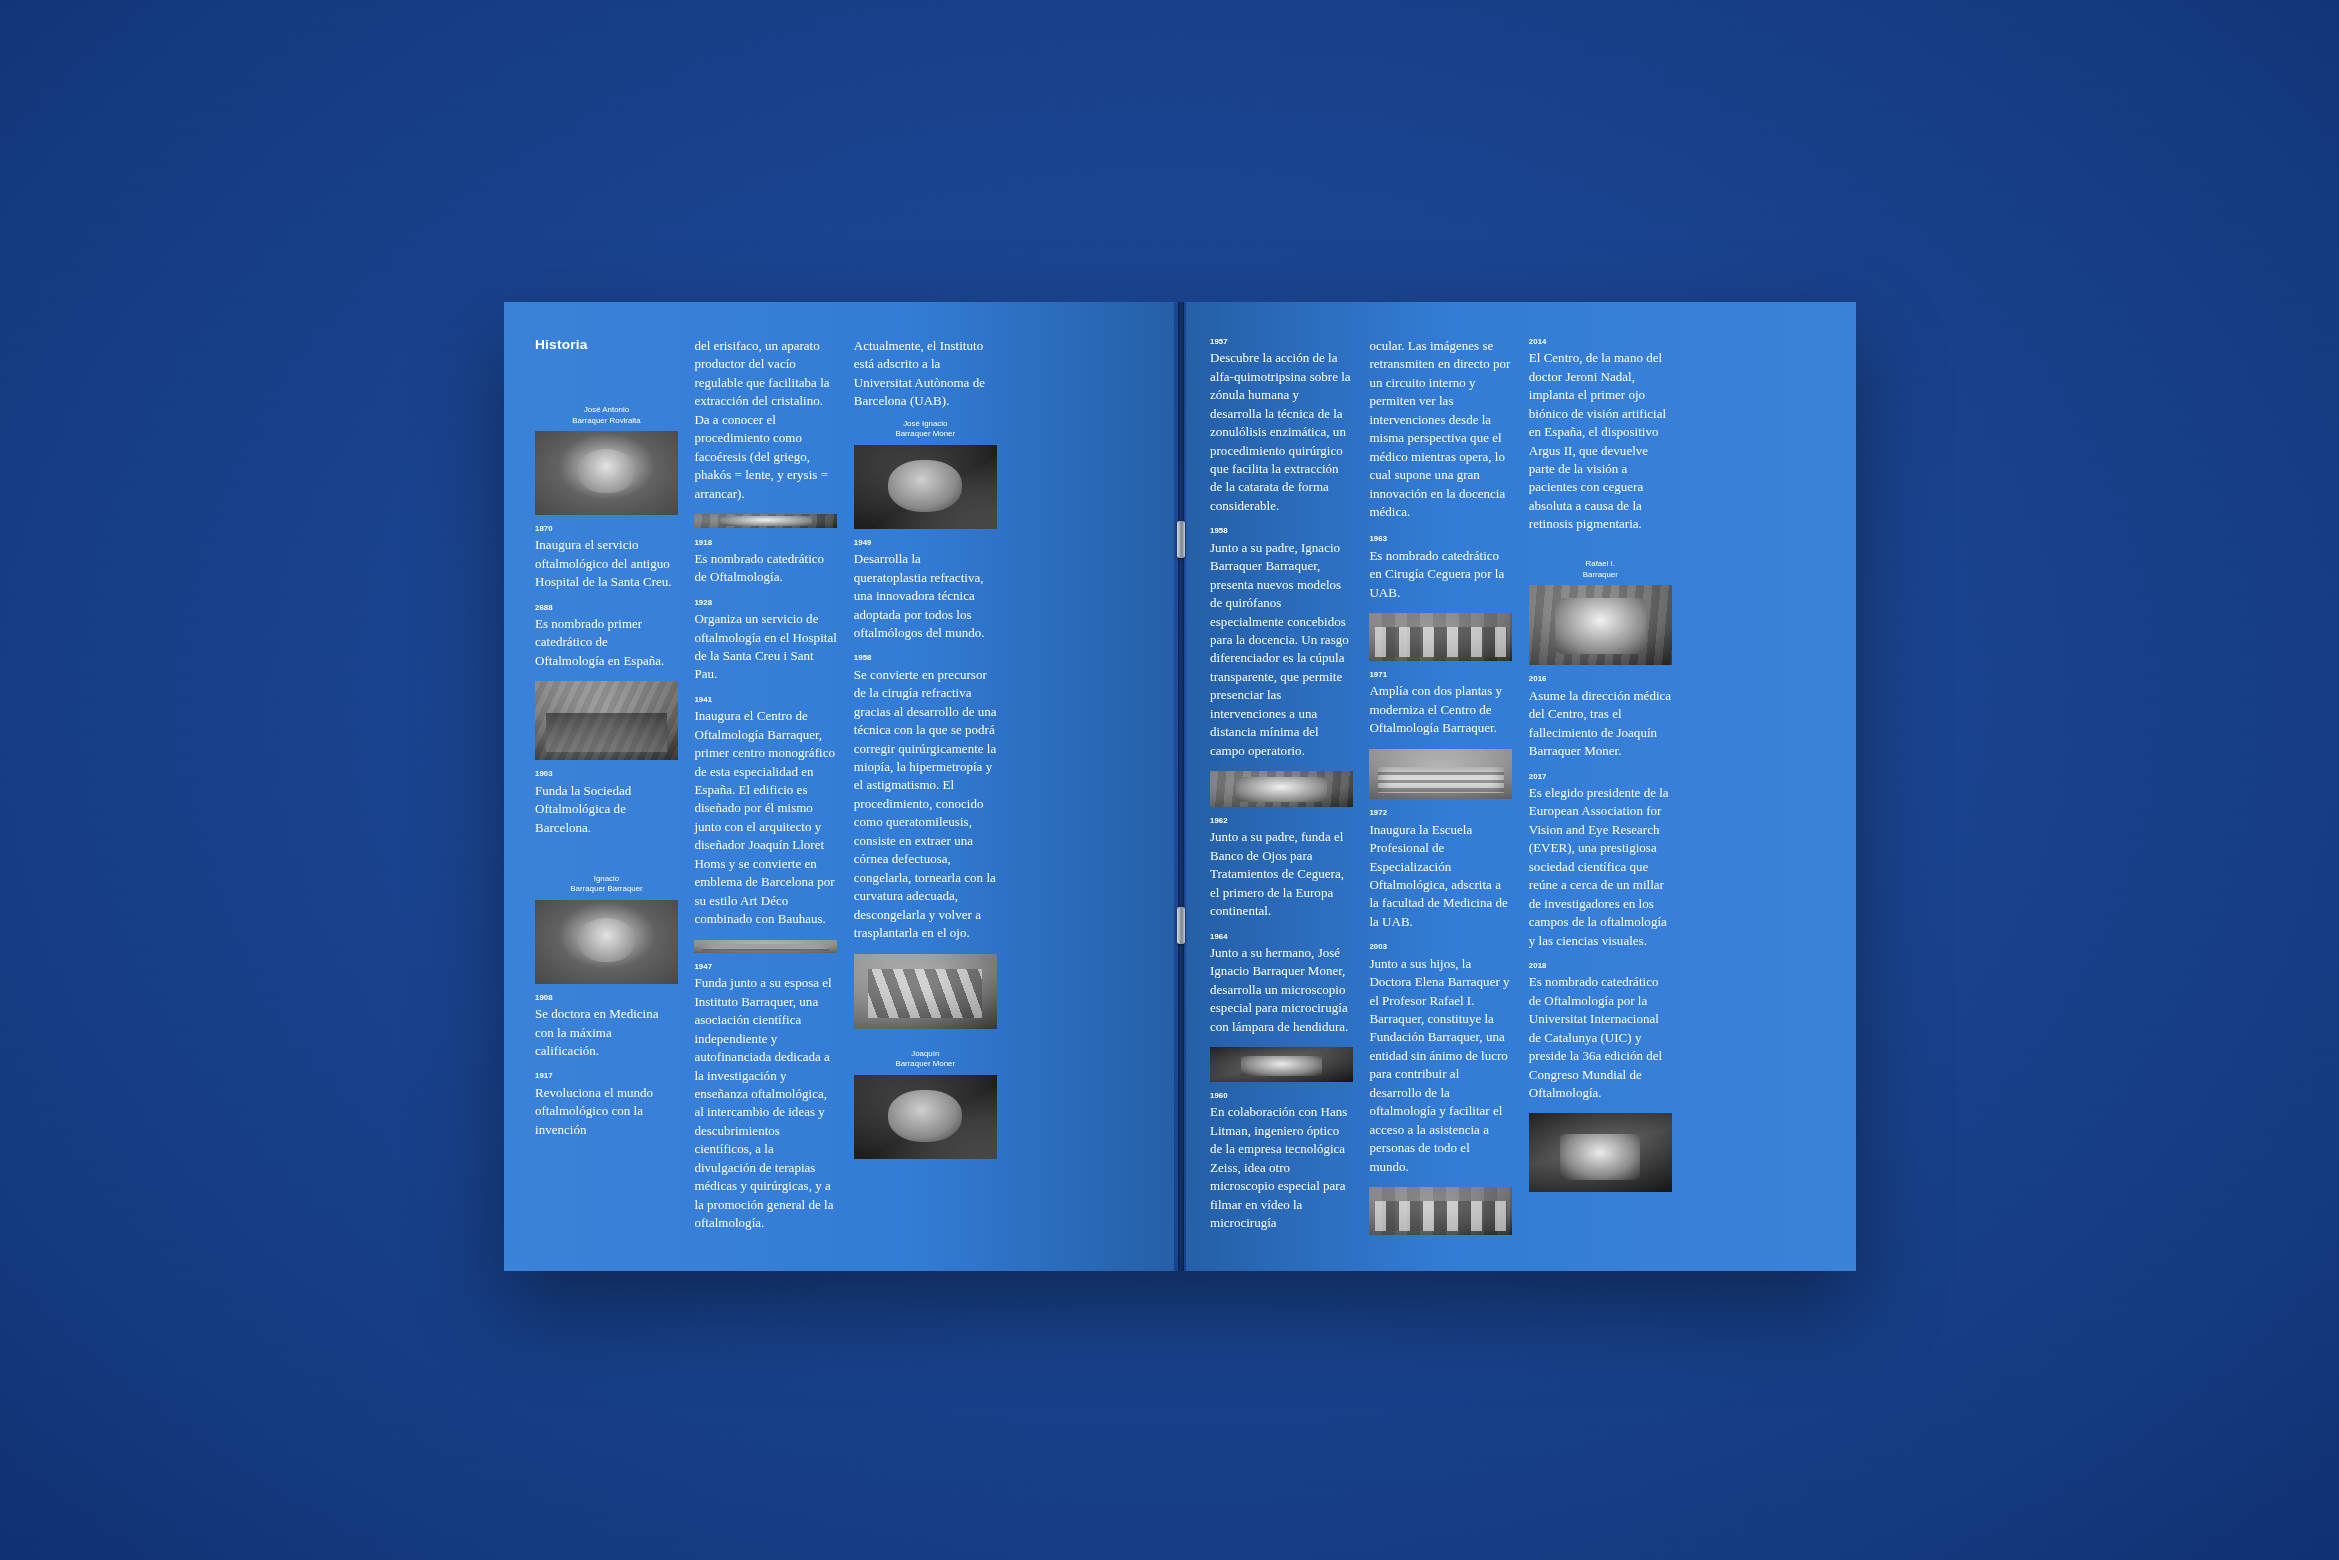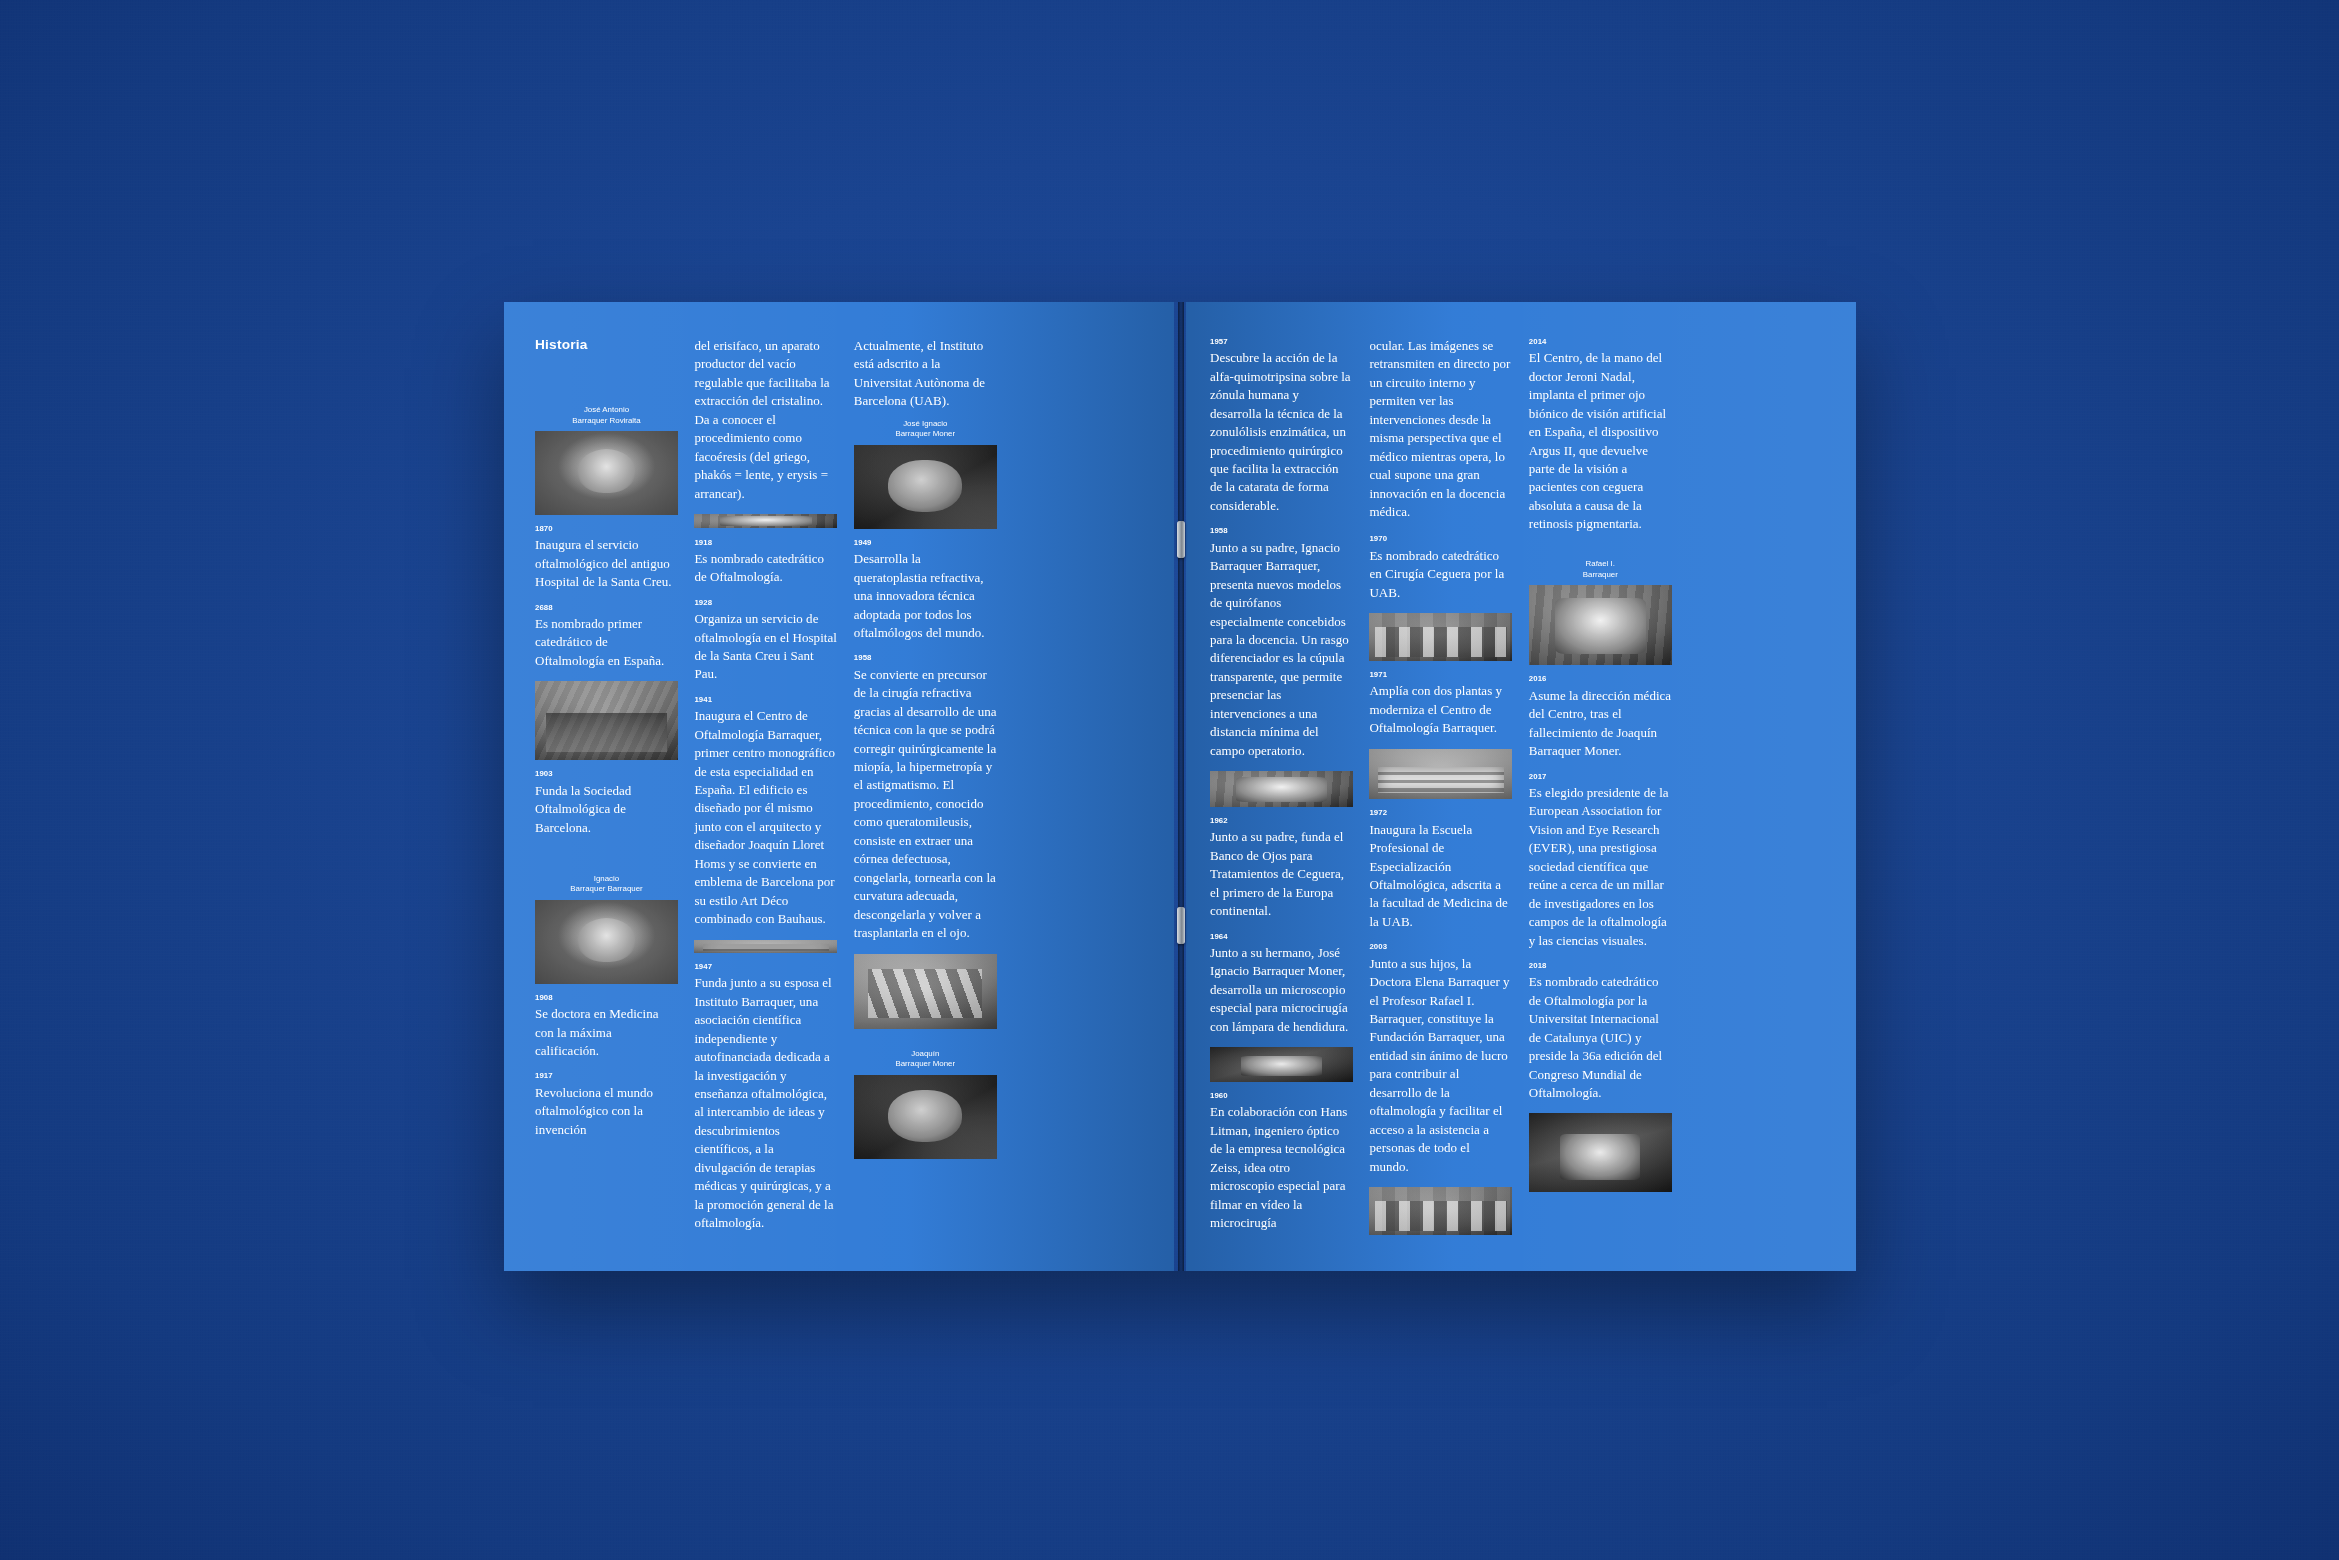--- a/index.html
+++ b/index.html
@@ -225,21 +225,21 @@
             </div>
           <div class="blk">
             <div class="yr">1960</div>
             <div class="tx">En colaboración con Hans Litman, ingeniero óptico de la empresa tecnológica Zeiss, idea otro microscopio especial para filmar en vídeo la microcirugía</div>
           </div>
         </div>
 
         <div class="col">
           <div class="tx" style="margin-bottom:12.8px">ocular. Las imágenes se retransmiten en directo por un circuito interno y permiten ver las intervenciones desde la misma perspectiva que el médico mientras opera, lo cual supone una gran innovación en la docencia médica.</div>
           <div class="blk">
-            <div class="yr">1970</div>
+            <div class="yr">1963</div>
             <div class="tx">Es nombrado catedrático en Cirugía Ceguera por la UAB.</div>
           </div>
           <div class="ph p-group" style="height:80px">
               <span class="bg"></span>
               <span class="vig"></span>
             </div>
           <div class="blk">
             <div class="yr">1971</div>
             <div class="tx">Amplía con dos plantas y moderniza el Centro de Oftalmología Barraquer.</div>
           </div>

